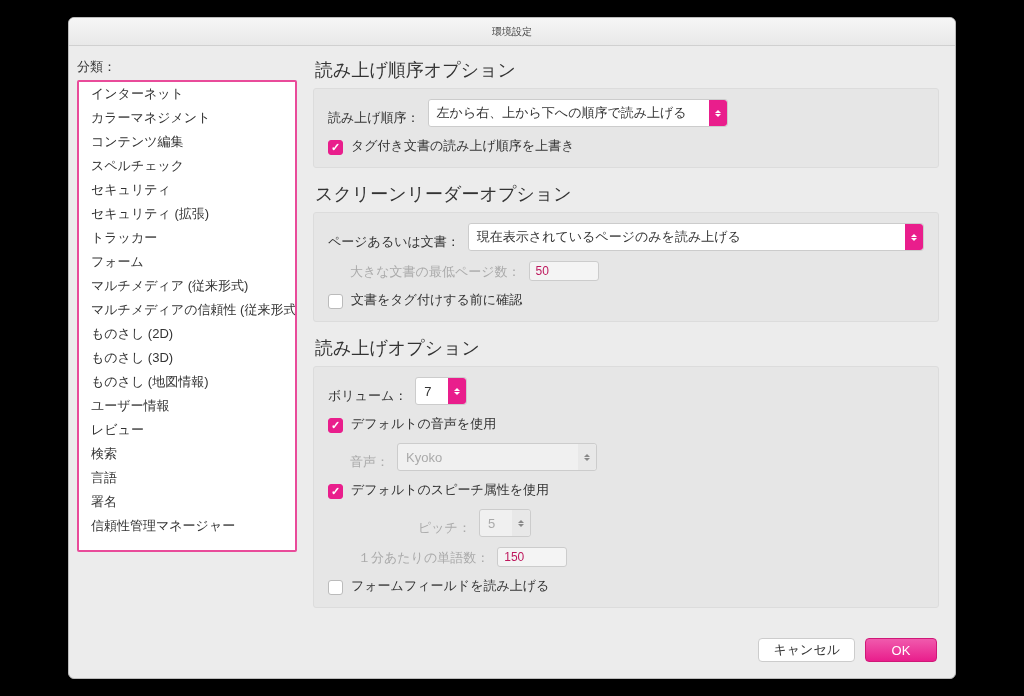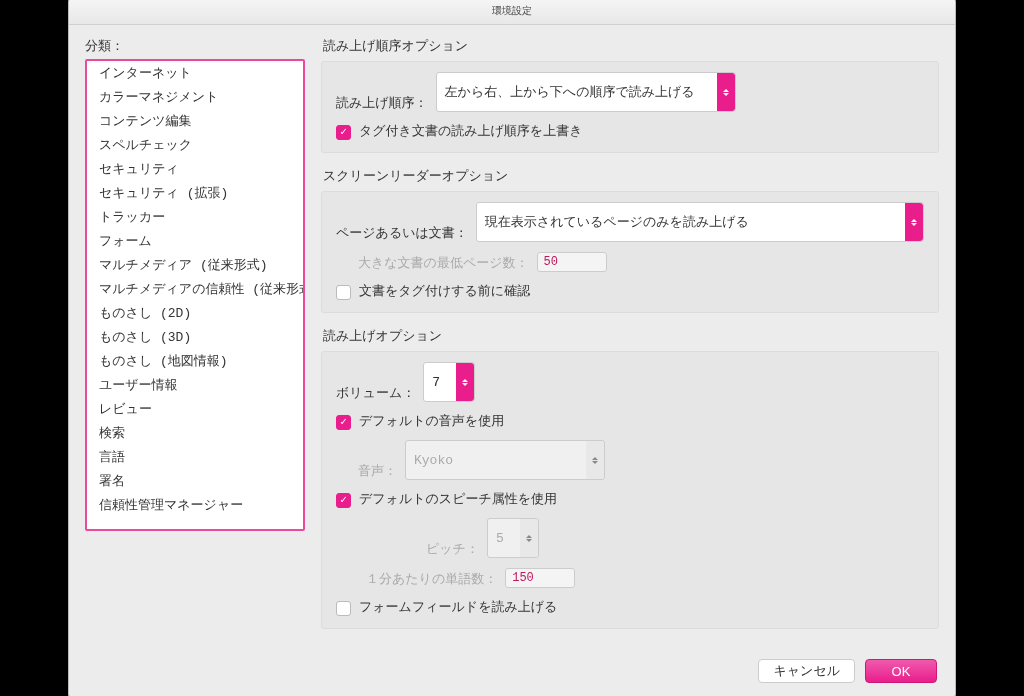--- a/index.html
+++ b/index.html
@@ -27,43 +27,42 @@
       background: linear-gradient(#f6f6f6, #e8e8e8);
       border-bottom: 1px solid #d0d0d0;
       display: flex;
       align-items: center;
       justify-content: center;
       font-size: 10px;
       color: #444;
     }
     .content {
       display: flex;
-      padding: 12px 16px 8px 16px;
+      padding: 12px 16px 8px 8px;
       gap: 16px;
-      font-family: Liberation Mono, monospace;
     }
     .sidebar-wrap { width: 220px; }
     .sidebar-label { font-size: 13px; color: #333; margin-bottom: 4px; }
     .sidebar {
       border: 2px solid #e94b9a;
       background: #fff;
       border-radius: 2px;
       height: 472px;
       overflow: hidden;
     }
     .sidebar-item {
       padding: 3px 12px;
       font-size: 13px;
       color: #333;
       cursor: default;
       white-space: nowrap;
     }
     .main { flex: 1; }
     .section-title {
-      font-size: 13px;
+      font-size: 18px;
       color: #333;
       margin-bottom: 6px;
       padding-left: 2px;
     }
     .section {
       background: #e6e6e6;
       border: 1px solid #dcdcdc;
       border-radius: 3px;
       padding: 10px 14px 12px 14px;
       margin-bottom: 14px;
@@ -74,21 +73,21 @@
       margin-bottom: 10px;
       gap: 8px;
     }
     .row:last-child { margin-bottom: 0; }
     .label { font-size: 13px; color: #333; white-space: nowrap; }
     .label.disabled { color: #aaa; }
     .select {
       background: #fff;
       border: 1px solid #ccc;
       border-radius: 3px;
-      height: 40px;
+      height: 28px;
       display: flex;
       align-items: center;
       padding: 0 8px;
       font-size: 13px;
       position: relative;
       cursor: default;
     }
     .select.disabled { background: #f0f0f0; color: #aaa; }
     .select-arrow {
       position: absolute;

